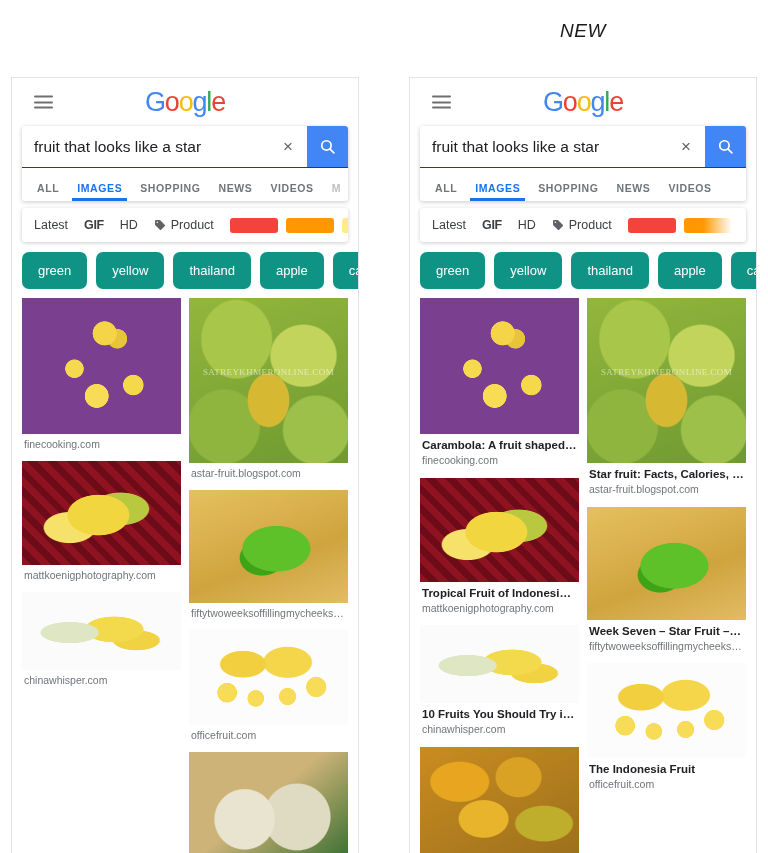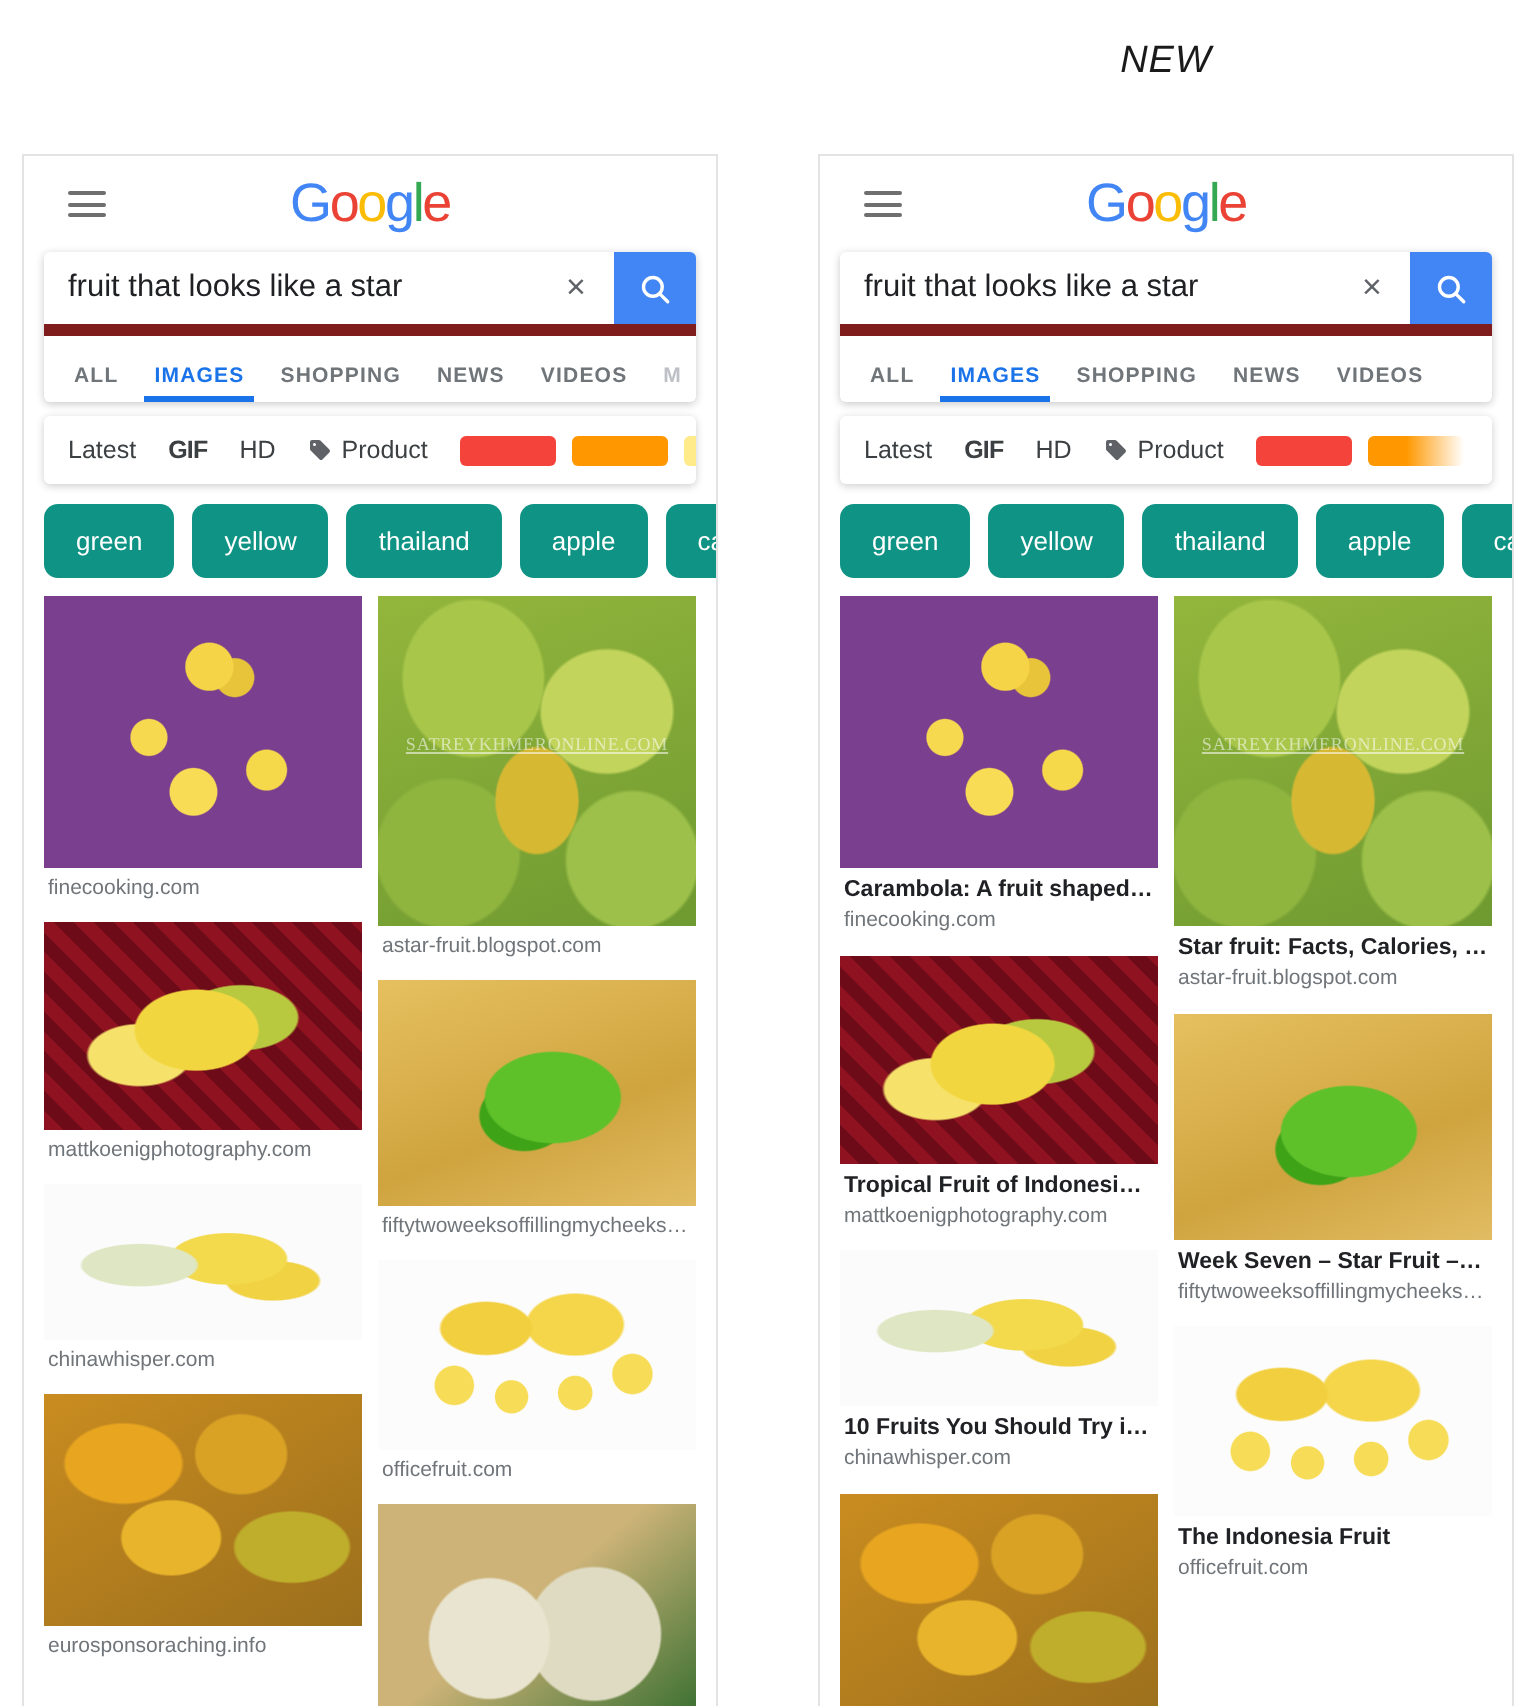--- a/index.html
+++ b/index.html
@@ -81,21 +81,21 @@
     background: #fff;
     border-radius: 3px;
     box-shadow: 0 1px 4px rgba(0,0,0,.22);
     position: relative;
     overflow: hidden;
   }
   .searchrow {
     display: flex;
     align-items: stretch;
     height: 42px;
-    border-bottom: 6px solid #7f1d1d;
+    border-bottom: 1px solid #7f1d1d;
   }
   .searchtext {
     flex: 1 1 auto;
     display: flex; align-items: center;
     padding-left: 12px;
     font-size: 15.5px;
     color: #202124;
     white-space: nowrap;
     overflow: hidden;
   }
@@ -228,21 +228,20 @@
   .watermark {
     position: absolute;
     left: 0; right: 0; top: 42%;
     text-align: center;
     color: rgba(255,255,255,.55);
     font-size: 9px;
     letter-spacing: .4px;
     font-family: "Liberation Serif", serif;
     white-space: nowrap;
     pointer-events: none;
-    text-decoration: underline;
   }
 
   .p-purple { background:
       radial-gradient(circle at 52% 26%, #f5d547 0 9%, transparent 9.5%),
       radial-gradient(circle at 60% 30%, #e8c43a 0 7%, transparent 7.5%),
       radial-gradient(circle at 33% 52%, #f7d94f 0 7%, transparent 7.5%),
       radial-gradient(circle at 47% 72%, #f8dc55 0 9%, transparent 9.5%),
       radial-gradient(circle at 70% 64%, #f6d84b 0 7%, transparent 7.5%),
       #7b3f8f; }
   .p-greenpile { background:
@@ -375,28 +374,20 @@
             </div>
           </div>
           <div class="card">
             <div class="thumb" style="height: 78px;">
               <div class="ph p-white1"></div>
             </div>
             <div class="meta">
               <div class="src">chinawhisper.com</div>
             </div>
           </div>
-          <div class="card">
-            <div class="thumb" style="height: 116px;">
-              <div class="ph p-basket"></div>
-            </div>
-            <div class="meta">
-              <div class="src">eurosponsoraching.info</div>
-            </div>
-          </div>
         </div>
       <div class="col" id="cur-col2">
           <div class="card">
             <div class="thumb" style="height: 165px;">
               <div class="ph p-greenpile"></div>
               <div class="watermark">SATREYKHMERONLINE.COM</div>
             </div>
             <div class="meta">
               <div class="src">astar-fruit.blogspot.com</div>
             </div>

